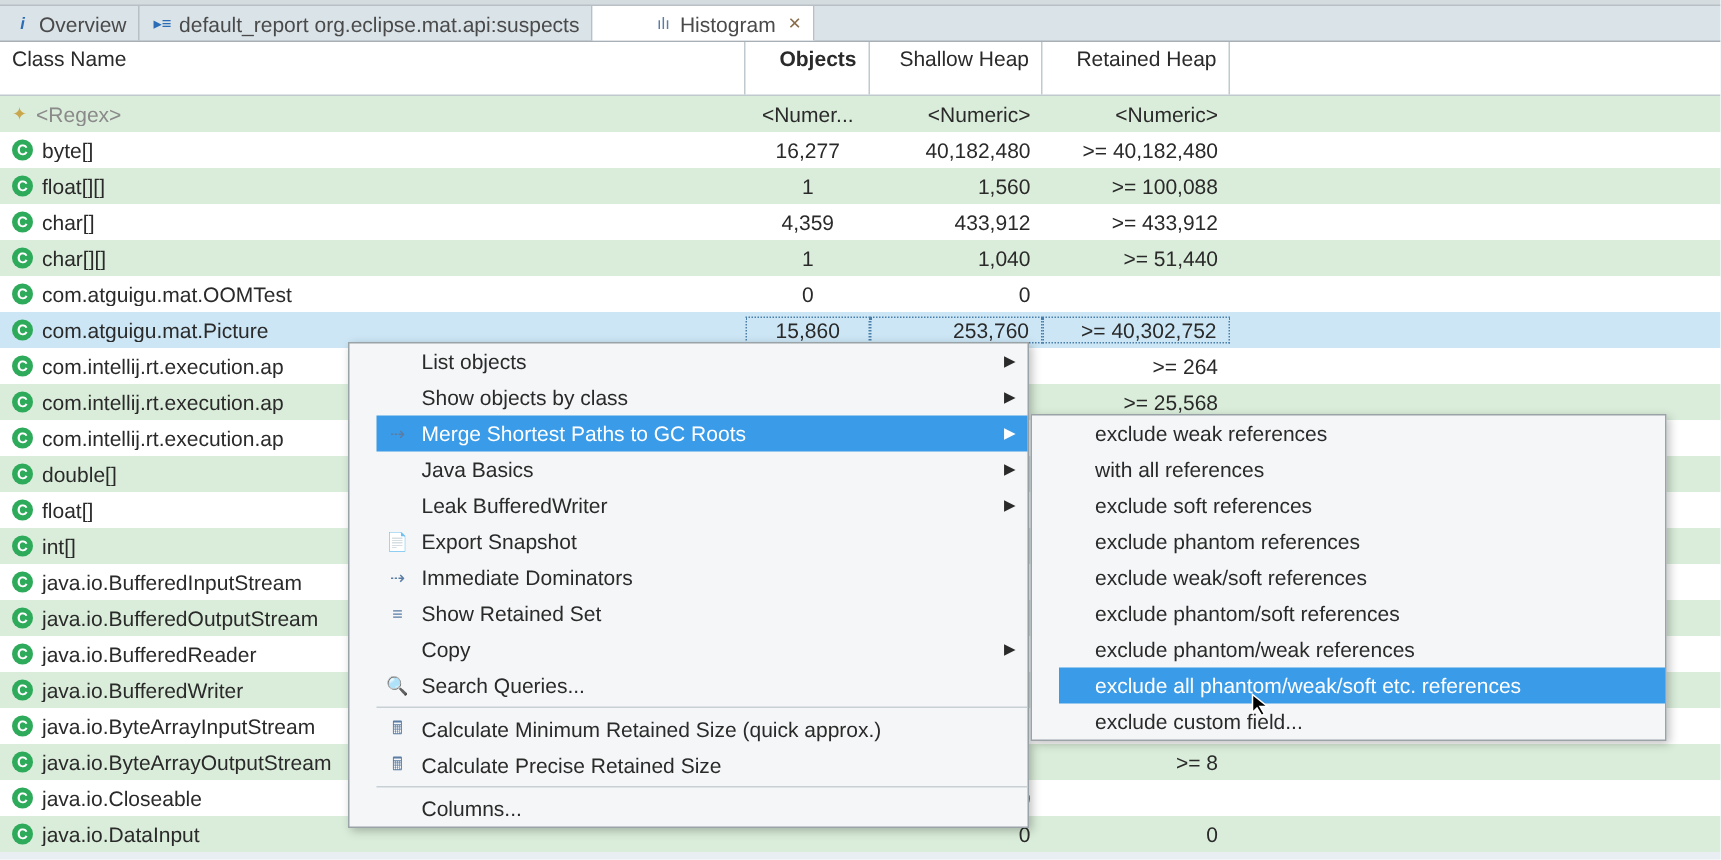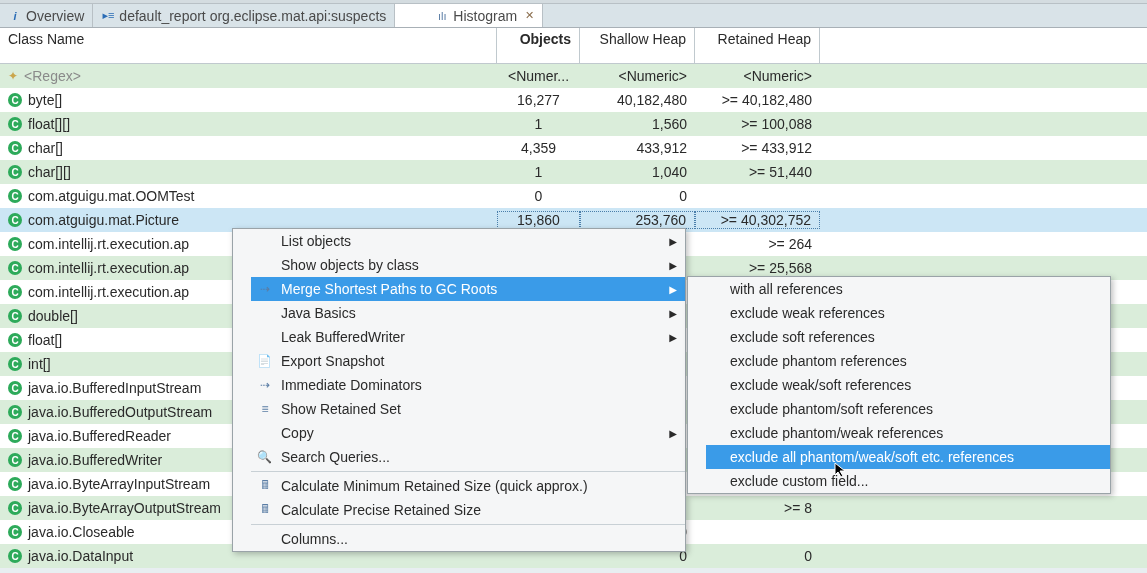--- a/index.html
+++ b/index.html
@@ -320,24 +320,24 @@
       <span>Calculate Precise Retained Size</span>
     </div>
     <div class="ctx-sep"></div>
     <div class="ctx-item">
       <span>Columns...</span>
     </div>
   </div>
 
 <div class="ctx ctx2" id="ctx2">
     <div class="ctx-item">
+      <span>exclude weak references</span>
+    </div>
+    <div class="ctx-item">
       <span>with all references</span>
-    </div>
-    <div class="ctx-item">
-      <span>exclude weak references</span>
     </div>
     <div class="ctx-item">
       <span>exclude soft references</span>
     </div>
     <div class="ctx-item">
       <span>exclude phantom references</span>
     </div>
     <div class="ctx-item">
       <span>exclude weak/soft references</span>
     </div>

